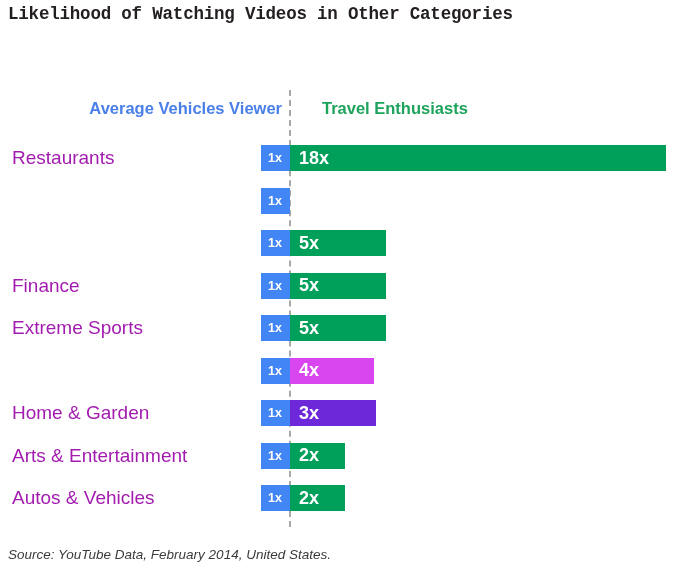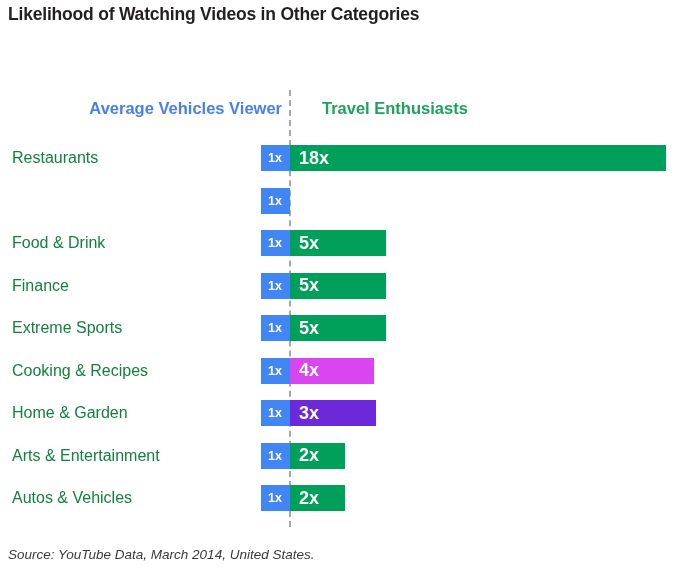--- a/index.html
+++ b/index.html
@@ -18,20 +18,21 @@
 
   #chart-title {
     position: absolute;
     left: 8px;
     top: 4px;
     font-size: 17.5px;
     font-weight: bold;
     letter-spacing: -0.2px;
     color: #231f20;
     white-space: nowrap;
+    font-family: Liberation Mono, monospace;
   }
 
   
   #legend {
     position: absolute;
     top: 99px;
     left: 0;
     width: 686px;
     height: 24px;
   }
@@ -71,22 +72,22 @@
   .row {
     position: relative;
     height: 42.5px;
   }
   .row-label {
     position: absolute;
     left: 12px;
     top: 0;
     height: 26px;
     line-height: 26px;
-    font-size: 16px;
-    color: #15803d;
+    font-size: 19px;
+    color: #a21caf;
     white-space: nowrap;
   }
   .bars {
     position: absolute;
     left: 261px;
     top: 0;
     height: 26px;
     display: flex;
     align-items: stretch;
   }
@@ -143,42 +144,40 @@
         <div class="bar-green" style="width: 376px; background: rgb(0, 160, 91);">18x</div>
       </div>
     </div>
     <div class="row">
       <div class="bars">
         <div class="bar-blue" style="width: 29px; background: rgb(66, 133, 244);">1x</div>
         <div class="bar-green" style="width: 190px; background: rgb(0, 160, 91); margin-top: 28px;">10x</div>
       </div>
     </div>
     <div class="row">
-      <div class="row-label">Food &amp; Drink</div>
       <div class="bars">
         <div class="bar-blue" style="width: 29px; background: rgb(66, 133, 244);">1x</div>
         <div class="bar-green" style="width: 96px; background: rgb(0, 160, 91);">5x</div>
       </div>
     </div>
     <div class="row">
       <div class="row-label">Finance</div>
       <div class="bars">
         <div class="bar-blue" style="width: 29px; background: rgb(66, 133, 244);">1x</div>
         <div class="bar-green" style="width: 96px; background: rgb(0, 160, 91);">5x</div>
       </div>
     </div>
     <div class="row">
       <div class="row-label">Extreme Sports</div>
       <div class="bars">
         <div class="bar-blue" style="width: 29px; background: rgb(66, 133, 244);">1x</div>
         <div class="bar-green" style="width: 96px; background: rgb(0, 160, 91);">5x</div>
       </div>
     </div>
     <div class="row">
-      <div class="row-label">Cooking &amp; Recipes</div>
       <div class="bars">
         <div class="bar-blue" style="width: 29px; background: rgb(66, 133, 244);">1x</div>
         <div class="bar-green" style="width: 84px; background: #d946ef;">4x</div>
       </div>
     </div>
     <div class="row">
       <div class="row-label">Home &amp; Garden</div>
       <div class="bars">
         <div class="bar-blue" style="width: 29px; background: rgb(66, 133, 244);">1x</div>
         <div class="bar-green" style="width: 86px; background: #6d28d9;">3x</div>
@@ -193,13 +192,13 @@
     </div>
     <div class="row">
       <div class="row-label">Autos &amp; Vehicles</div>
       <div class="bars">
         <div class="bar-blue" style="width: 29px; background: rgb(66, 133, 244);">1x</div>
         <div class="bar-green" style="width: 55px; background: rgb(0, 160, 91);">2x</div>
       </div>
     </div>
   </div>
 
-<div id="source-note">Source: YouTube Data, March 2014, United States.</div>
+<div id="source-note">Source: YouTube Data, February 2014, United States.</div>
 
 </body></html>

